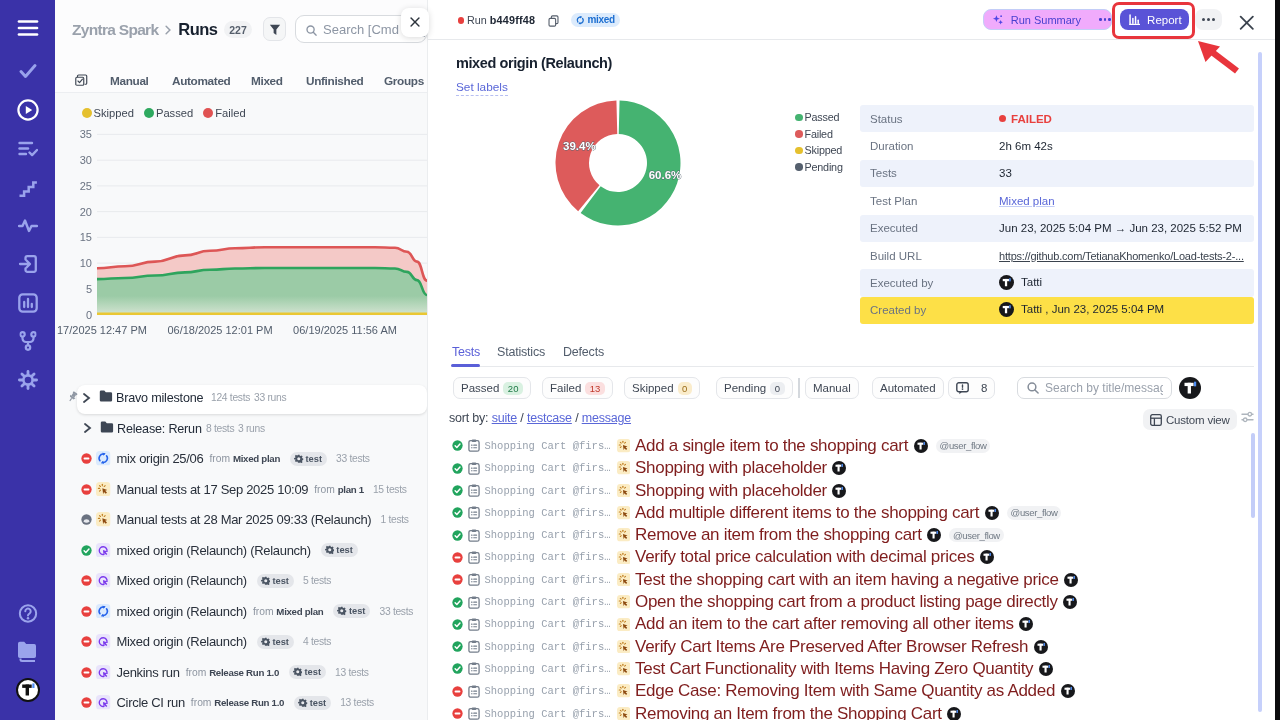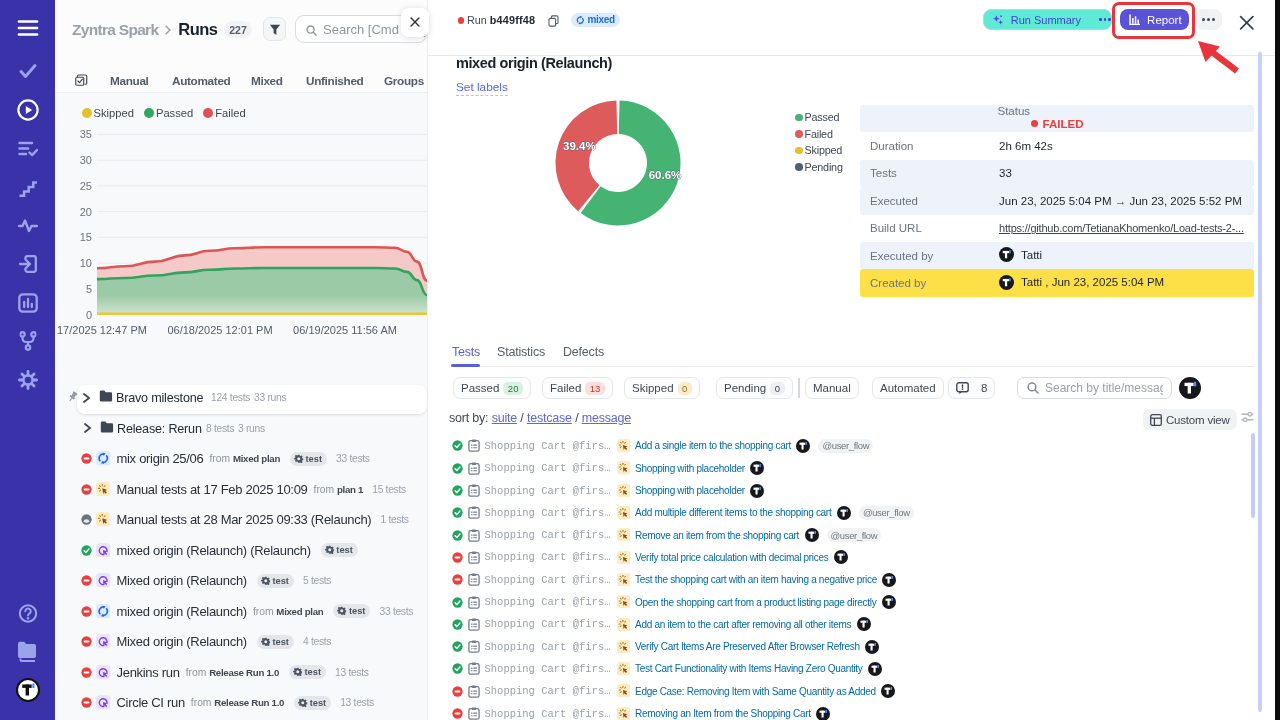--- a/index.html
+++ b/index.html
@@ -15,33 +15,33 @@
   
   #leftpanel { position:absolute; left:55px; top:0; width:372px; height:720px; background:#f8f9fa; }
   #lp-header { position:absolute; left:0; top:0; width:372px; height:93px; background:#fcfcfd; border-bottom:1px solid #eceef1; }
   .crumb-gray { font-size:15.5px; font-weight:600; color:#9aa1ac; letter-spacing:-0.7px; }
   .crumb-dark { font-size:16.5px; font-weight:700; color:#18212f; letter-spacing:-0.6px; }
   .badge-gray { display:inline-block; background:#f1f2f4; color:#555e6b; font-size:10.5px; font-weight:600; border-radius:10px; padding:2.5px 5px; }
   .lp-tab { position:absolute; top:74px; font-size:11.8px; font-weight:600; color:#525d6c; letter-spacing:-0.35px; }
 
   
   #rightpanel { position:absolute; left:427px; top:0; width:853px; height:720px; background:#fff; border-left:1px solid #ebedef; }
-  #rp-topbar { position:absolute; left:0; top:0; width:853px; height:56px; background:#fff; border-bottom:1px solid #e7e9ec; }
+  #rp-topbar { position:absolute; left:0; top:0; width:853px; height:40px; background:#fff; border-bottom:1px solid #e7e9ec; }
 
   .runrow { position:absolute; left:0; width:372px; height:30.5px; white-space:nowrap; }
   .runrow .ttl { font-size:13px; color:#29303b; white-space:nowrap; letter-spacing:-0.3px; }
   .runrow span { white-space:nowrap; }
   .meta { font-size:10.3px; color:#9aa1ab; letter-spacing:-0.3px; }
   .from { font-size:10.3px; color:#8d95a0; }
   .fromb { font-size:9.7px; font-weight:700; color:#3f4754; letter-spacing:-0.3px; }
   .testpill { display:inline-flex; align-items:center; gap:2px; background:#e4e6ea; border-radius:8.5px; padding:2px 5px 2px 4px; font-size:9.3px; color:#4b5563; font-weight:600; }
 
   .trow { position:absolute; left:0; width:826px; height:22.3px; }
   .trow .suite { font-family:"Liberation Mono", monospace; font-size:10.5px; color:#98a1ad; white-space:nowrap; }
-  .trow .ttl { font-size:10px; color:#0369a1; letter-spacing:-0.3px; }
+  .trow .ttl { font-size:17px; color:#7f1d1d; letter-spacing:-0.3px; }
   .uflow { display:inline-block; background:#f1f2f4; color:#6f7883; font-size:9.5px; border-radius:7px; padding:1.5px 4px; letter-spacing:-0.35px; }
 
   .st-circle { display:inline-block; border-radius:50%; }
 
   .fbtn { position:absolute; top:377px; height:22px; border:1px solid #e4e6ea; background:#fdfdfd; border-radius:7px; display:flex; align-items:center; gap:4px; padding:0 7px; font-size:11.5px; color:#3f4754; font-weight:400; white-space:nowrap; }
   .fbadge { display:inline-block; font-size:9.5px; border-radius:5px; padding:1px 4.5px; font-weight:400; }
 </style>
 </head>
 <body>
 <svg width="0" height="0" style="position:absolute">
@@ -238,21 +238,21 @@
             </svg>test</span>
           <span class="meta" style="margin-left:9px">33 tests</span>
         </div>
       <div class="runrow" style="top:473.8px; display:flex; align-items:center; padding-left:26px;">
           <svg style="width:11px;height:11px;flex:none">
             <use href="#ic-red"></use>
           </svg>
           <svg style="width:14.5px;height:14.5px;flex:none;margin-left:4px">
             <use href="#ic-manual"></use>
           </svg>
-          <span class="ttl" style="margin-left:6px">Manual tests at 17 Feb 2025 10:09</span>
+          <span class="ttl" style="margin-left:6px">Manual tests at 17 Sep 2025 10:09</span>
           <span class="from" style="margin-left:6px">from <span class="fromb">plan 1</span></span>
           <span class="meta" style="margin-left:9px">15 tests</span>
         </div>
       <div class="runrow" style="top:504.3px; display:flex; align-items:center; padding-left:26px;">
           <svg style="width:11px;height:11px;flex:none">
             <use href="#ic-gray"></use>
           </svg>
           <svg style="width:14.5px;height:14.5px;flex:none;margin-left:4px">
             <use href="#ic-manual"></use>
           </svg>
@@ -357,21 +357,21 @@
             <path d="M3.6 8.9 a4.5 4.5 0 0 1 7 -4.7"></path>
             <path d="M12.4 7.1 a4.5 4.5 0 0 1 -7 4.7"></path>
           </g>
           <g transform="rotate(-25 8 8)">
               <path d="M9.6 2 l3.4 2 -3.6 1.7 z" fill="#1d6fd1"></path>
           <path d="M6.4 14 l-3.4 -2 3.6 -1.7 z" fill="#1d6fd1"></path>
             </g>
         </svg>
         <span style="font-size:10px;color:#1d6fd1;font-weight:600;letter-spacing:-0.3px">mixed</span>
       </span>
-      <span class="abs" style="left:554.7px;top:8.7px;width:129px;height:21.8px;border:1px solid #c3cdf7;border-radius:8px;background:#5eead4;display:inline-flex;align-items:center;white-space:nowrap;">
+      <span class="abs" style="left:554.7px;top:8.7px;width:129px;height:21.8px;border:1px solid #c3cdf7;border-radius:8px;background:#f0abfc;display:inline-flex;align-items:center;white-space:nowrap;">
         <svg style="margin-left:8px;flex:none" width="12" height="12" viewBox="0 0 15 15">
           <path d="M5.5 1.5 l1.2 3.1 3.1 1.2 -3.1 1.2 -1.2 3.1 -1.2 -3.1 -3.1 -1.2 3.1 -1.2 z" fill="#4f46e5"></path>
           <path d="M10.8 7.5 l0.8 2 2 0.8 -2 0.8 -0.8 2 -0.8 -2 -2 -0.8 2 -0.8 z" fill="#4f46e5"></path>
           <circle cx="11.4" cy="2.8" r="1.1" fill="#4f46e5"></circle>
         </svg>
         <span style="margin-left:7px;font-size:11px;color:#4840cf;font-weight:400;white-space:nowrap">Run Summary</span>
         <span style="margin-left:12px;width:1.2px;height:21.8px;background:#b4c0f4"></span>
         <span style="margin-left:6px;display:inline-flex;align-items:center;gap:2px;">
             <i style="width:2.6px;height:2.6px;border-radius:50%;background:#4840cf"></i>
             <i style="width:2.6px;height:2.6px;border-radius:50%;background:#4840cf"></i>
@@ -413,31 +413,35 @@
         <text x="9" y="51" font-size="11.5" font-weight="700" fill="#fff" font-family="Liberation Sans, sans-serif" style="paint-order:stroke;stroke:#55636f;stroke-width:0.8px">39.4%</text>
         <text x="111" y="80" font-size="11.5" font-weight="700" fill="#fff" text-anchor="middle" font-family="Liberation Sans, sans-serif" style="paint-order:stroke;stroke:#55636f;stroke-width:0.8px">60.6%</text>
       </svg>
       <div class="abs" style="left:367px;top:109px;font-size:10.8px;color:#3f4754;letter-spacing:-0.2px;">
         <div style="display:flex;align-items:center;gap:2px;height:16.5px;"><span class="st-circle" style="width:7.5px;height:7.5px;background:#45b371"></span>Passed</div>
         <div style="display:flex;align-items:center;gap:2px;height:16.5px;"><span class="st-circle" style="width:7.5px;height:7.5px;background:#dd5b5b"></span>Failed</div>
         <div style="display:flex;align-items:center;gap:2px;height:16.5px;"><span class="st-circle" style="width:7.5px;height:7.5px;background:#e5c02e"></span>Skipped</div>
         <div style="display:flex;align-items:center;gap:2px;height:16.5px;"><span class="st-circle" style="width:7.5px;height:7.5px;background:#55606e"></span>Pending</div>
       </div>
       <div id="dtable" class="abs" style="left:432px;top:105px;width:394px;font-size:11.5px;">
-          <div style="display:flex;align-items:center;height:27.4px;background:#eef2fb;border-radius:3px;flex-direction:column;">
+          <div style="display:flex;align-items:center;height:27.4px;background:#eef2fb;border-radius:3px;">
             <span style="width:139px;padding-left:10px;color:#6a7382;flex:none">Status</span>
             <span style="flex:1;white-space:nowrap;overflow:hidden"><span style="display:inline-flex;align-items:center;gap:5px;color:#e8403e;font-weight:700;font-size:11.5px"><span style="width:7px;height:7px;border-radius:50%;background:#e8403e;display:inline-block"></span>FAILED</span></span>
           </div>
           <div style="display:flex;align-items:center;height:27.4px;background:#ffffff;border-radius:3px;">
             <span style="width:139px;padding-left:10px;color:#6a7382;flex:none">Duration</span>
             <span style="flex:1;white-space:nowrap;overflow:hidden"><span style="color:#1c2430;font-weight:400">2h 6m 42s</span></span>
           </div>
           <div style="display:flex;align-items:center;height:27.4px;background:#eef2fb;border-radius:3px;">
             <span style="width:139px;padding-left:10px;color:#6a7382;flex:none">Tests</span>
             <span style="flex:1;white-space:nowrap;overflow:hidden"><span style="color:#1c2430;font-weight:400">33</span></span>
+          </div>
+          <div style="display:flex;align-items:center;height:27.4px;background:#ffffff;border-radius:3px;">
+            <span style="width:139px;padding-left:10px;color:#6a7382;flex:none">Test Plan</span>
+            <span style="flex:1;white-space:nowrap;overflow:hidden"><span style="color:#5a67d8;text-decoration:underline;text-decoration-color:#c3cdf7">Mixed plan</span></span>
           </div>
           <div style="display:flex;align-items:center;height:27.4px;background:#eef2fb;border-radius:3px;">
             <span style="width:139px;padding-left:10px;color:#6a7382;flex:none">Executed</span>
             <span style="flex:1;white-space:nowrap;overflow:hidden"><span style="color:#1c2430;font-weight:400">Jun 23, 2025 5:04 PM → Jun 23, 2025 5:52 PM</span></span>
           </div>
           <div style="display:flex;align-items:center;height:27.4px;background:#ffffff;border-radius:3px;">
             <span style="width:139px;padding-left:10px;color:#6a7382;flex:none">Build URL</span>
             <span style="flex:1;white-space:nowrap;overflow:hidden"><span style="color:#3b434e;text-decoration:underline;white-space:nowrap;font-size:11px;letter-spacing:-0.2px">https://github.com/TetianaKhomenko/Load-tests-2-...</span></span>
           </div>
           <div style="display:flex;align-items:center;height:27.4px;background:#eef2fb;border-radius:3px;">

